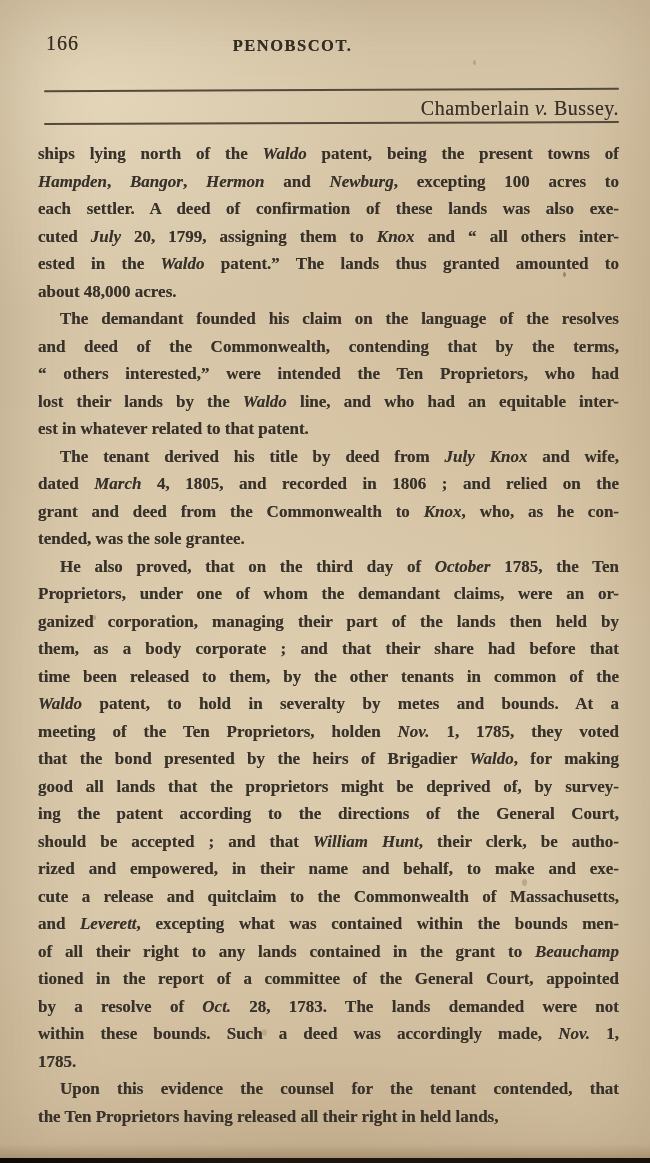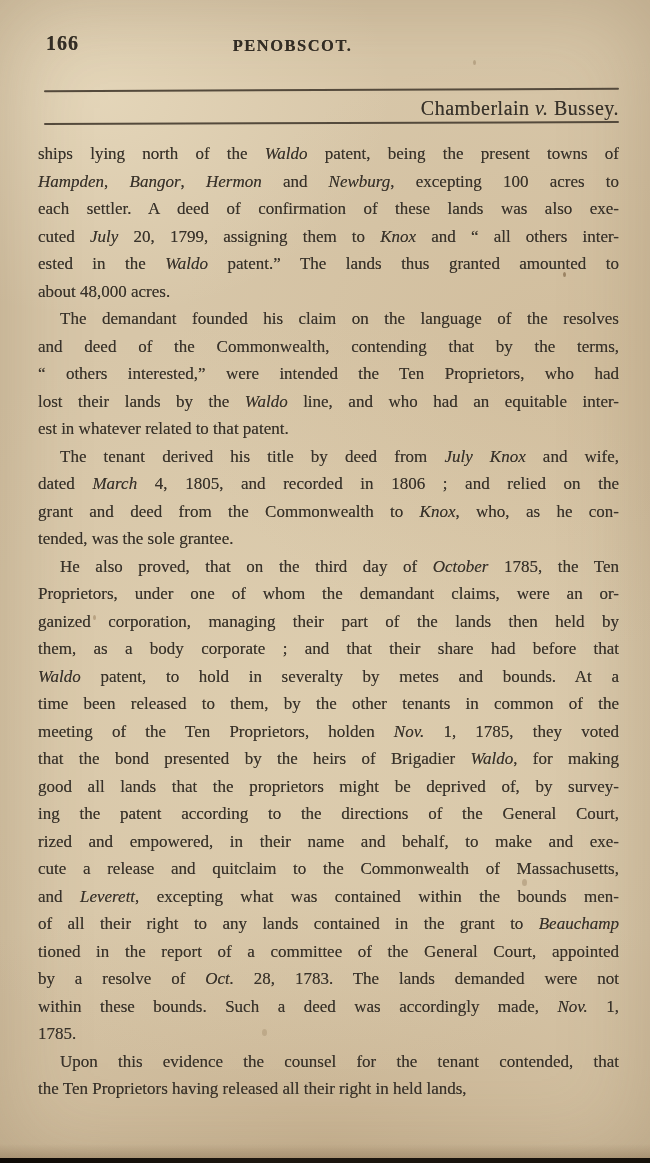--- a/index.html
+++ b/index.html
@@ -24,21 +24,21 @@
     border-radius:50%; background:rgba(110,82,50,0.55);
     box-shadow:
       -470px 343px 0 0 rgba(120,90,55,0.35),
       -40px 608px 0 1px rgba(118,90,56,0.28),
       -380px 818px 0 0 rgba(120,92,58,0.30),
       -90px -212px 0 0 rgba(115,88,55,0.30),
       -300px 758px 0 1px rgba(125,95,60,0.22);
   }
   .page-number {
     position:absolute; top:32px; left:46px;
-    font-size:20px; font-weight:bold; letter-spacing:1px; color:#332d24;
+    font-size:20px; font-weight:normal; letter-spacing:1px; color:#332d24;
     text-shadow:0 0 0.6px rgba(51,45,36,0.7);
   }
   .running-title {
     position:absolute; top:36px; left:0; width:585px; text-align:center;
     font-size:16.5px; font-weight:bold; letter-spacing:1.5px; color:#332d24;
     text-shadow:0 0 0.6px rgba(51,45,36,0.7);
   }
   .rule {
     position:absolute; left:44px; width:575px; height:2px;
     background:#544a3c; border-radius:1px;
@@ -47,20 +47,21 @@
   .rule-2 { top:122px; transform:rotate(-0.20deg); }
   .case-title {
     position:absolute; top:97px; left:44px; width:575px; text-align:right;
     font-size:20px; letter-spacing:0.5px;
     text-shadow:0 0 0.5px rgba(56,50,42,0.6);
   }
   .body-text {
     position:absolute; top:140px; left:38px; width:581px;
     font-size:17px;
     text-shadow:0 0 0.5px rgba(56,50,42,0.6);
+    font-weight:bold;
   }
   .line {
     height:27.5px; line-height:27.5px;
     text-align:justify; text-align-last:justify;
     white-space:normal; overflow:visible;
   }
   .line.last   { text-align-last:left; }
   .line.indent { padding-left:22px; }
   em { font-style:italic; }
   .bottom-shade {
@@ -105,26 +106,27 @@
         <div class="line indent"><span>The tenant derived his title by deed from </span><em>July Knox</em><span> and wife,</span></div>
         <div class="line"><span>dated </span><em>March</em><span> 4, 1805, and recorded in 1806 ; and relied on the</span></div>
         <div class="line"><span>grant and deed from the Commonwealth to </span><em>Knox</em><span>, who, as he con-</span></div>
         <div class="line last"><span>tended, was the sole grantee.</span></div>
       </div>
       <div>
         <div class="line indent"><span>He also proved, that on the third day of </span><em>October</em><span> 1785, the Ten</span></div>
         <div class="line"><span>Proprietors, under one of whom the demandant claims, were an or-</span></div>
         <div class="line"><span>ganized corporation, managing their part of the lands then held by</span></div>
         <div class="line"><span>them, as a body corporate ; and that their share had before that</span></div>
+        <div class="line"><span>time been released to them, by the other tenants in common of the</span></div>
         <div class="line"><em>Waldo</em><span> patent, to hold in severalty by metes and bounds. At a</span></div>
-        <div class="line"><span>time been released to them, by the other tenants in common of the</span></div>
         <div class="line"><span>meeting of the Ten Proprietors, holden </span><em>Nov.</em><span> 1, 1785, they voted</span></div>
         <div class="line"><span>that the bond presented by the heirs of Brigadier </span><em>Waldo</em><span>, for making</span></div>
         <div class="line"><span>good all lands that the proprietors might be deprived of, by survey-</span></div>
         <div class="line"><span>ing the patent according to the directions of the General Court,</span></div>
+        <div class="line"><span>should be accepted ; and that </span><em>William Hunt</em><span>, their clerk, be autho-</span></div>
         <div class="line"><span>rized and empowered, in their name and behalf, to make and exe-</span></div>
         <div class="line"><span>cute a release and quitclaim to the Commonwealth of Massachusetts,</span></div>
         <div class="line"><span>and </span><em>Leverett</em><span>, excepting what was contained within the bounds men-</span></div>
         <div class="line"><span>of all their right to any lands contained in the grant to </span><em>Beauchamp</em></div>
         <div class="line"><span>tioned in the report of a committee of the General Court, appointed</span></div>
         <div class="line"><span>by a resolve of </span><em>Oct.</em><span> 28, 1783. The lands demanded were not</span></div>
         <div class="line"><span>within these bounds. Such a deed was accordingly made, </span><em>Nov.</em><span> 1,</span></div>
         <div class="line last"><span>1785.</span></div>
       </div>
       <div>

